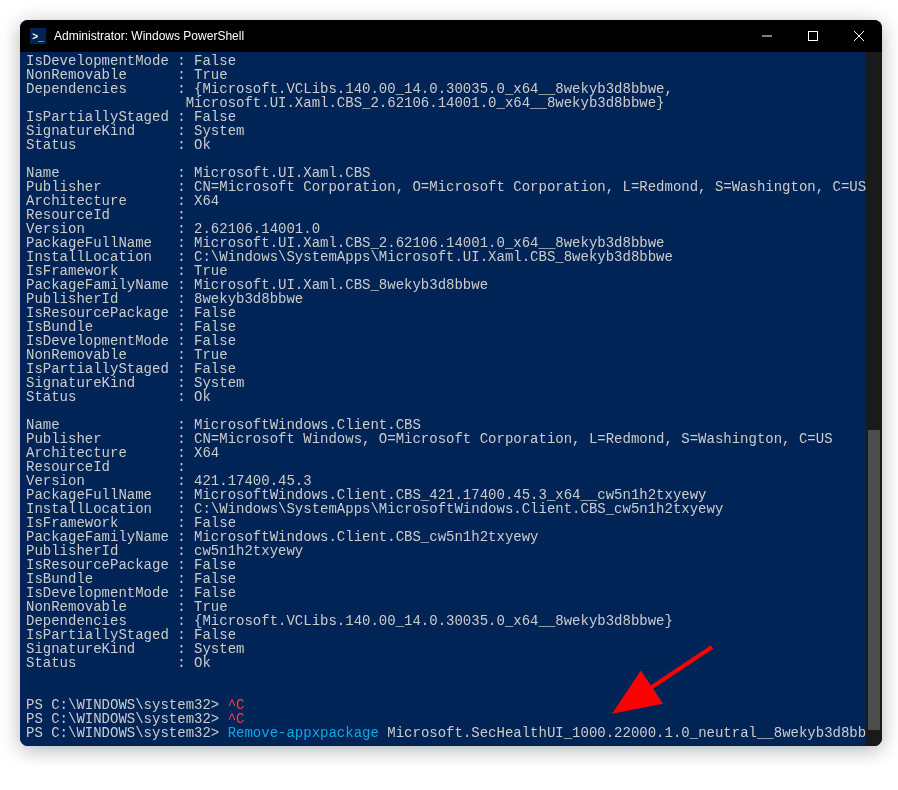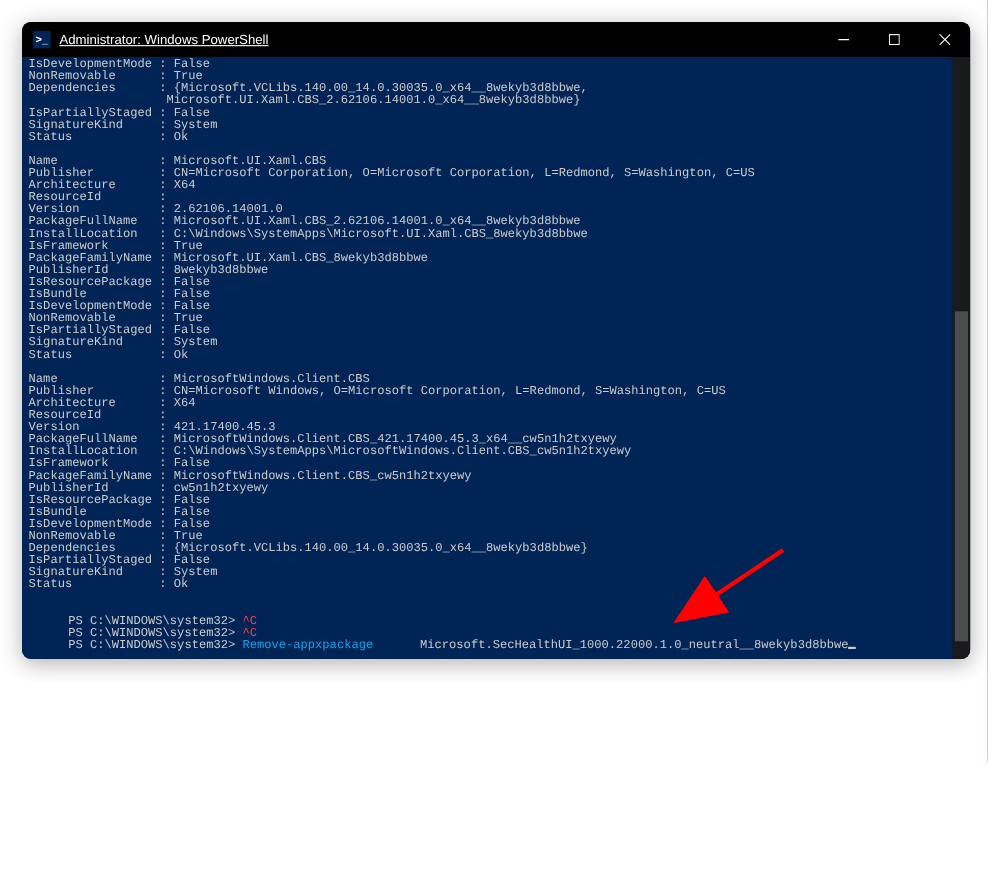--- a/index.html
+++ b/index.html
@@ -31,48 +31,48 @@
     height: 16px;
     background: #012456;
     display: inline-flex;
     align-items: center;
     justify-content: center;
     margin-right: 8px;
     color: #ffffff;
     font-size: 10px;
     font-weight: bold;
   }
-  .titlebar-title { flex: 0 0 auto; text-decoration: underline; }
+  .titlebar-title { flex: 0 0 auto; }
   .titlebar-spacer { flex: 1; }
   .titlebar-controls { display: flex; height: 100%; }
   .titlebar-btn {
     width: 46px;
     height: 32px;
     display: flex;
     align-items: center;
     justify-content: center;
     color: #ffffff;
     cursor: default;
   }
   .titlebar-btn svg { width: 10px; height: 10px; }
   .terminal {
     background: #012456;
     color: #cccccc;
     padding: 2px 6px 6px 6px;
     white-space: pre;
     line-height: 1.0;
-    font-size: 11px;
+    font-size: 14px;
     letter-spacing: 0;
     position: relative;
   }
   .kv-line { white-space: pre; }
   .prompt-line { white-space: pre; }
   .red { color: #ff4040; }
   .yellow { color: #0ea5e9; }
-  .white { color: #cccccc; margin-left: 36px; }
+  .white { color: #cccccc; }
   .cursor {
     display: inline-block;
     width: 7px;
     height: 2px;
     background: #cccccc;
     vertical-align: -1px;
   }
   .arrow {
     position: absolute;
     right: 160px;

